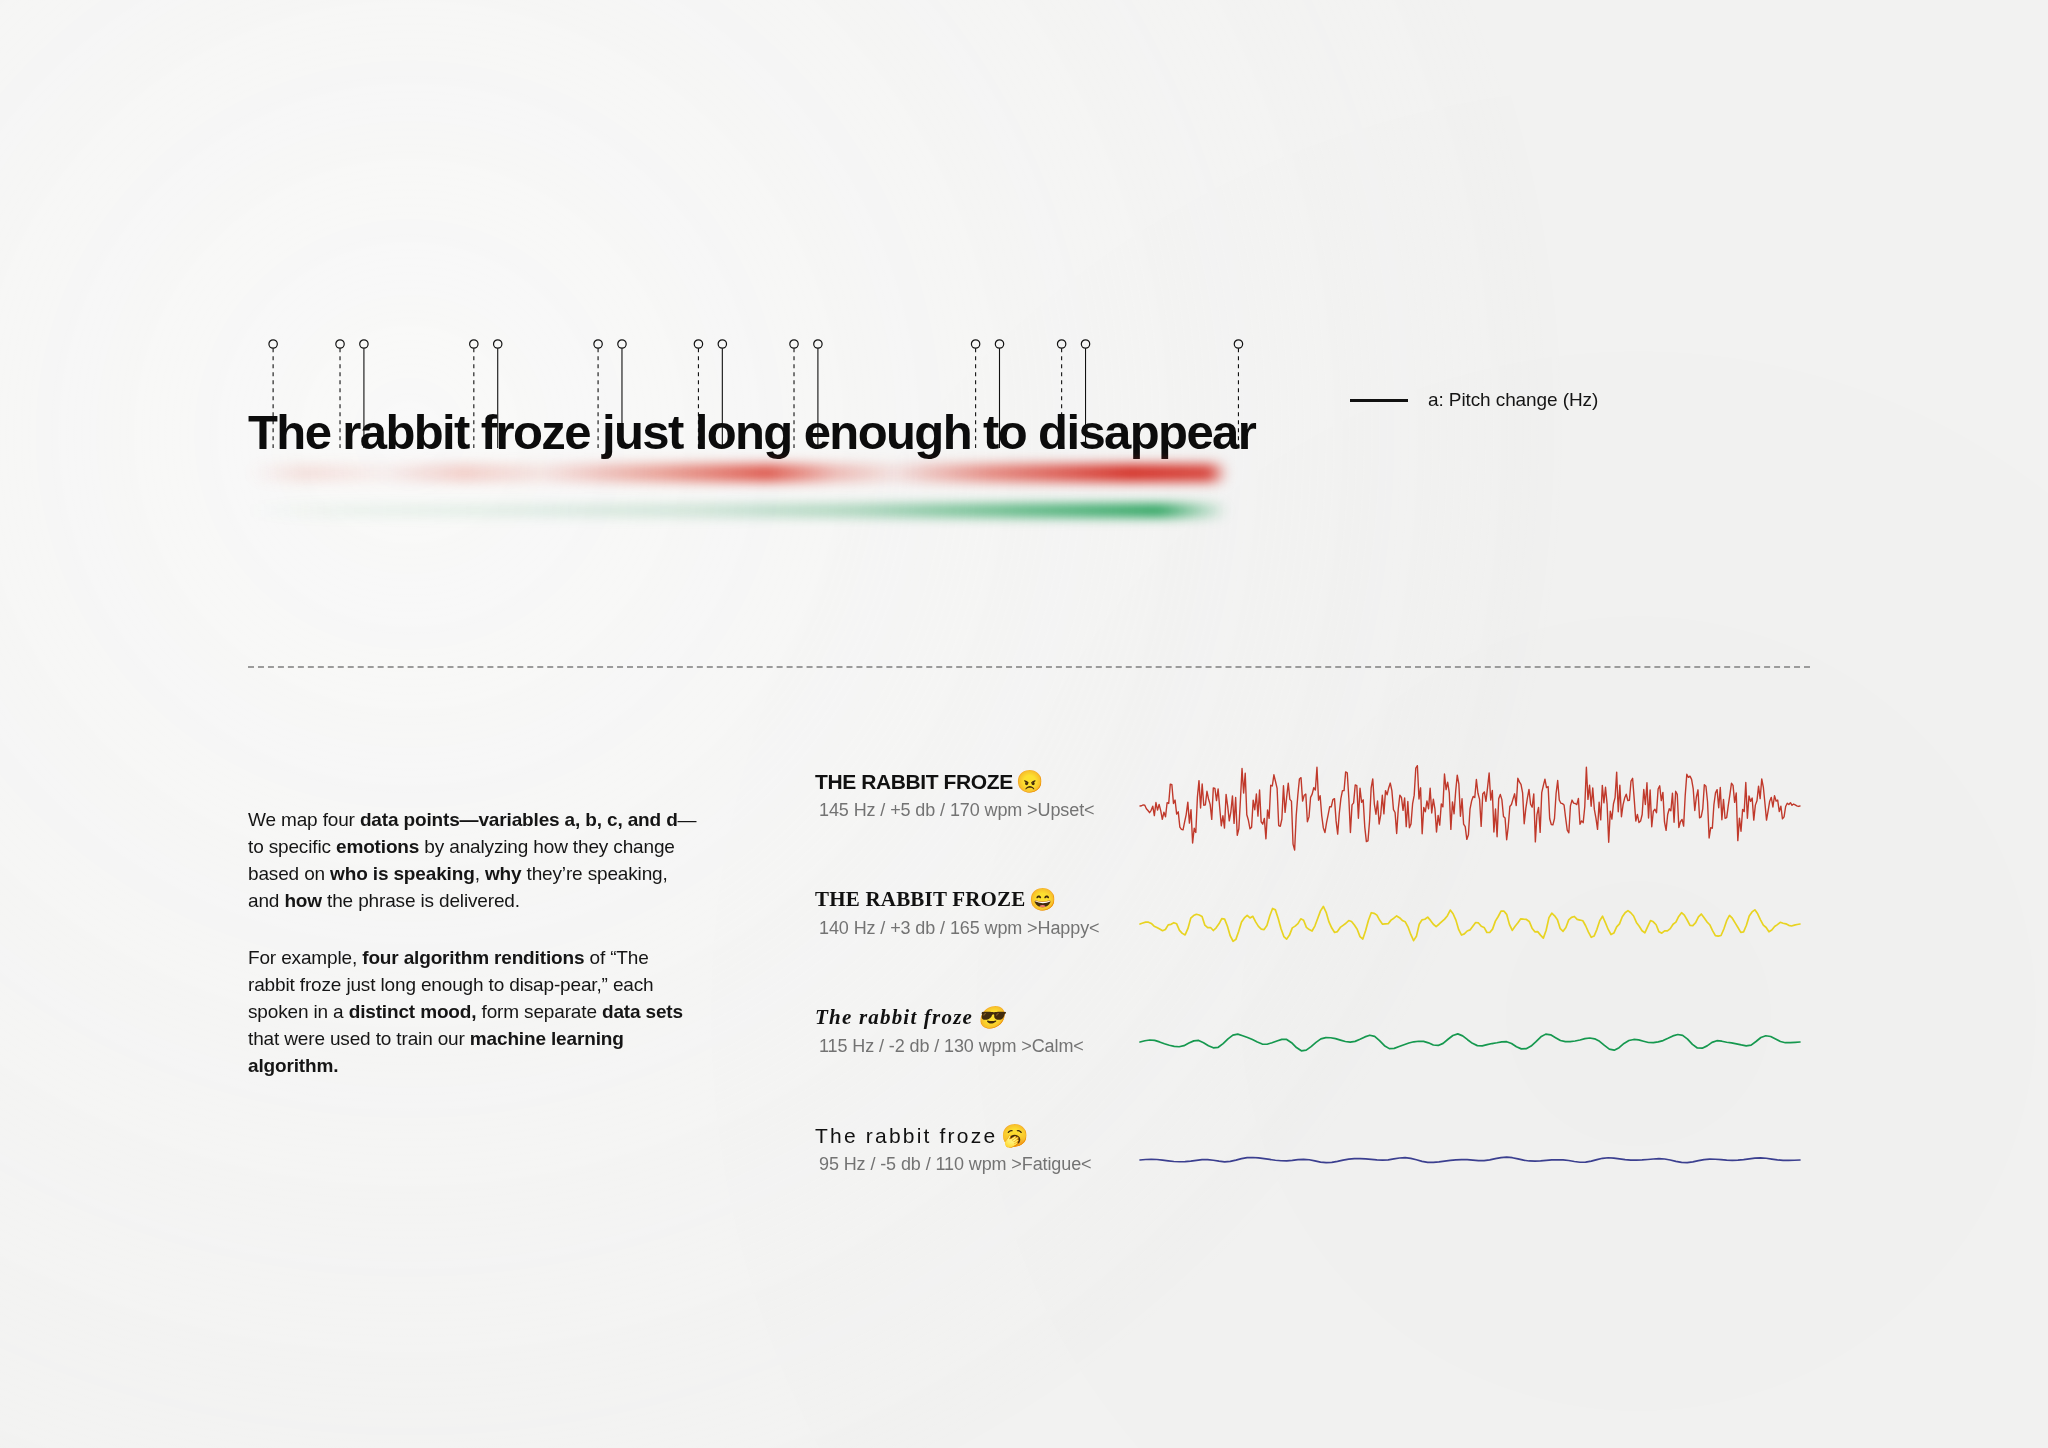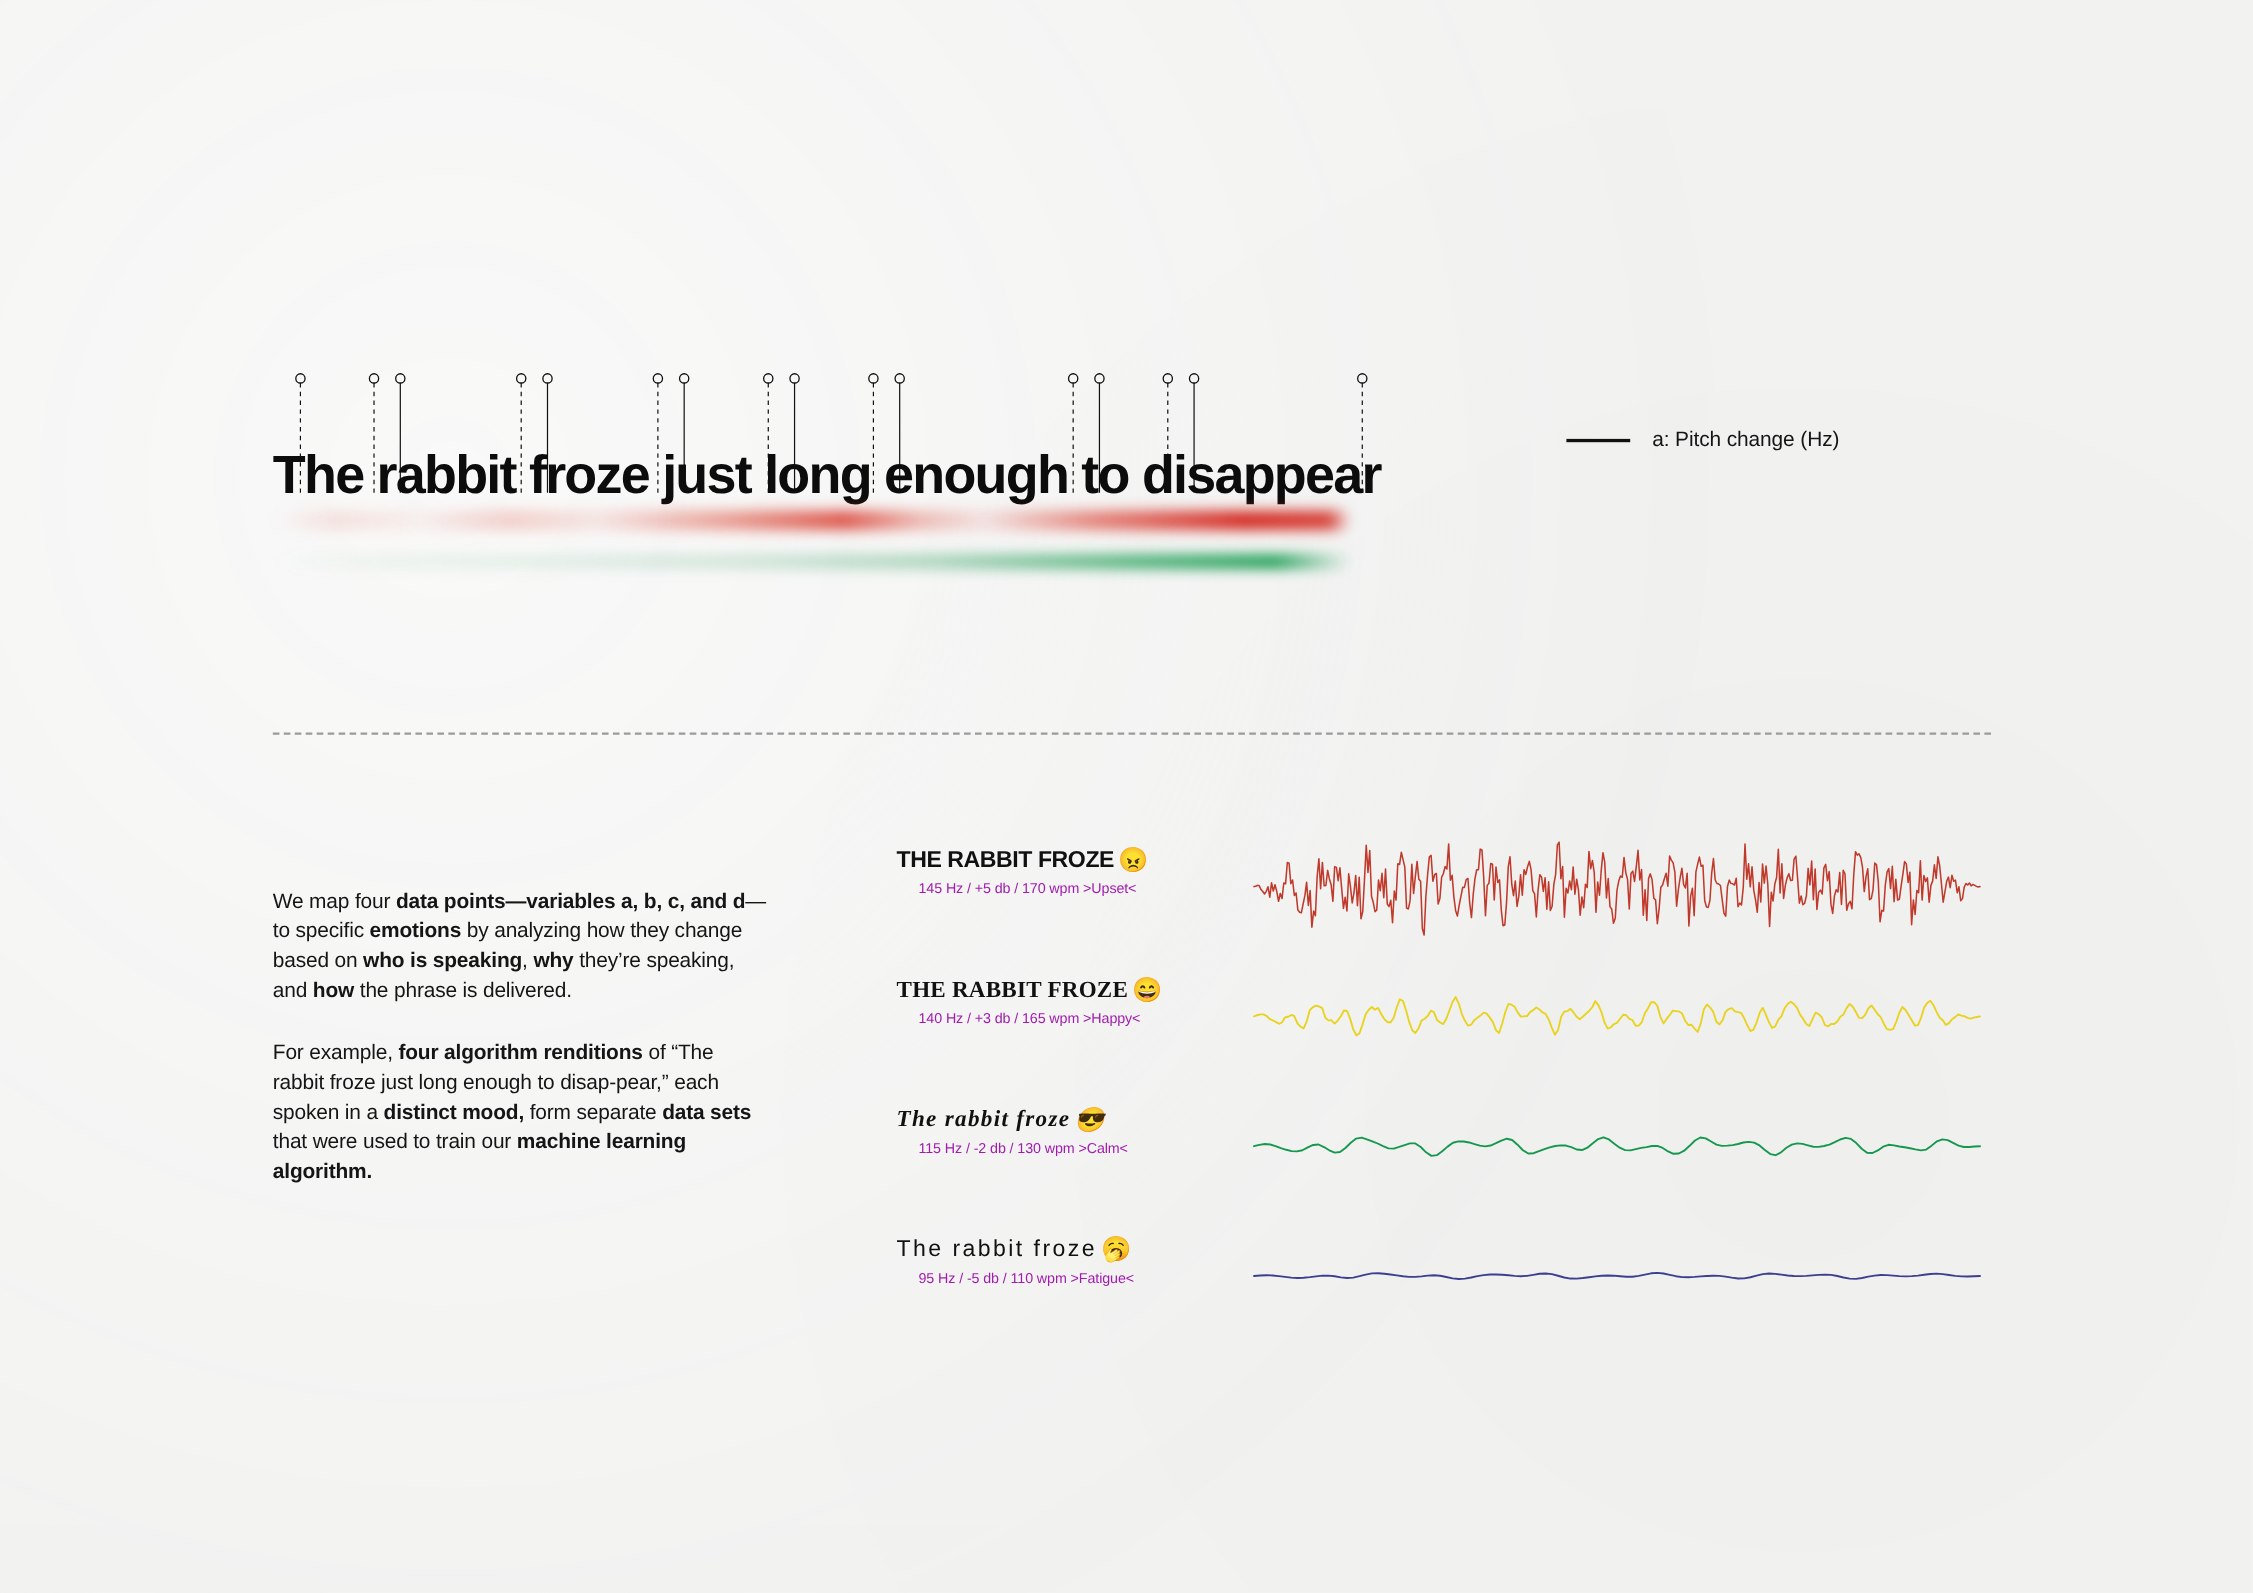--- a/index.html
+++ b/index.html
@@ -100,21 +100,21 @@
       rgba(20,140,70,0.18) 45%,
       rgba(15,145,70,0.35) 62%,
       rgba(10,150,70,0.72) 80%,
       rgba(10,150,70,0.95) 93%,
       rgba(10,150,70,0.0) 100%);
   }
 
   
   #legend {
     position: absolute;
-    left: 1424px;
+    left: 1350px;
     top: 375px;
     width: 520px;
   }
   .legend-row {
     display: flex;
     align-items: center;
     height: 50px;
   }
   .legend-swatch {
     width: 58px;
@@ -192,23 +192,23 @@
     display: flex;
     align-items: center;
     gap: 4px;
   }
   .rendition-emoji {
     font-size: 22px;
     line-height: 1;
   }
   .rendition-meta {
     margin-top: 7px;
-    margin-left: 20px;
-    font-size: 13px;
-    color: #a21caf;
+    margin-left: 4px;
+    font-size: 18px;
+    color: #737373;
     white-space: nowrap;
     letter-spacing: -0.1px;
   }
   .style-upset {
     font-family: "Liberation Sans", sans-serif;
     font-weight: 700;
     letter-spacing: -0.4px;
   }
   .style-happy {
     font-family: "Liberation Serif", serif;

